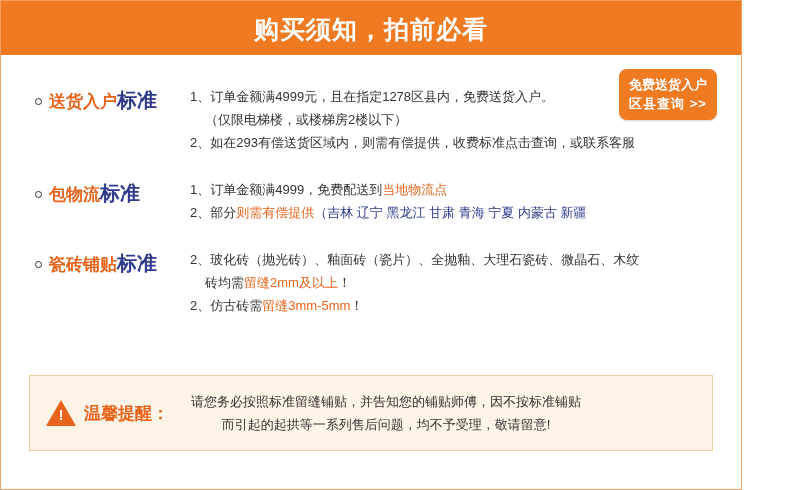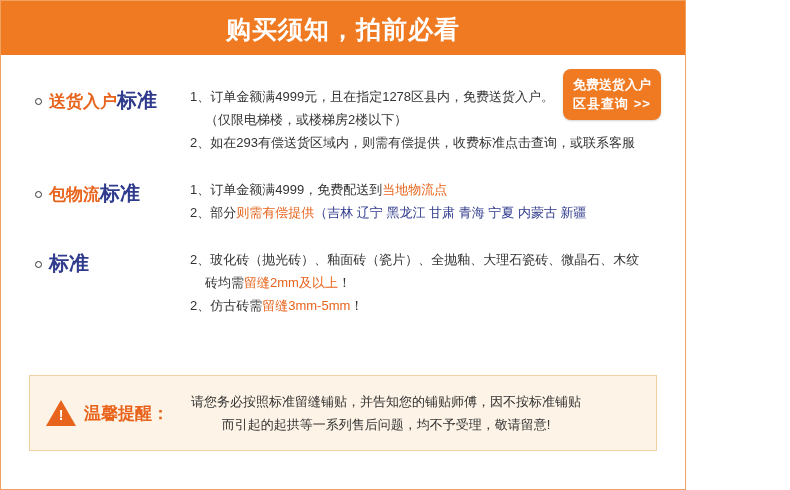--- a/index.html
+++ b/index.html
@@ -7,21 +7,21 @@
     margin: 0; padding: 0;
   }
   body {
     width: 790px; height: 490px;
     font-family: "Liberation Sans", "DejaVu Sans", sans-serif;
     background: #ffffff;
     overflow: hidden;
   }
   .page {
     position: relative;
-    width: 686px; height: 490px;
+    width: 742px; height: 490px;
     border: 1px solid #f0a060;
     background: #ffffff;
   }
   
   .header {
     background: #f07a22;
     padding: 12px 0 10px 0;
     text-align: center;
   }
   .header-title {
@@ -202,20 +202,21 @@
         </div>
         <div>
           <span class="ink">2、部分</span><span class="or">则需有偿提供</span><span class="blue">（吉林 辽宁 黑龙江 甘肃 青海 宁夏 内蒙古 新疆</span>
         </div>
       </div>
     </div>
 
     <div class="row row-3">
       <div class="label">
         <span class="bullet"></span>
+        <span class="hl">瓷砖铺贴</span>
         <span class="plain">标准</span>
       </div>
       <div class="lines">
         <div><span class="ink">2、玻化砖（抛光砖）、釉面砖（瓷片）、全抛釉、大理石瓷砖、微晶石、木纹</span></div>
         <div class="indent">
           <span class="ink">砖均需</span><span class="or">留缝2mm及以上</span><span class="ink">！</span>
         </div>
         <div>
           <span class="ink">2、仿古砖需</span><span class="or">留缝3mm-5mm</span><span class="ink">！</span>
         </div>

